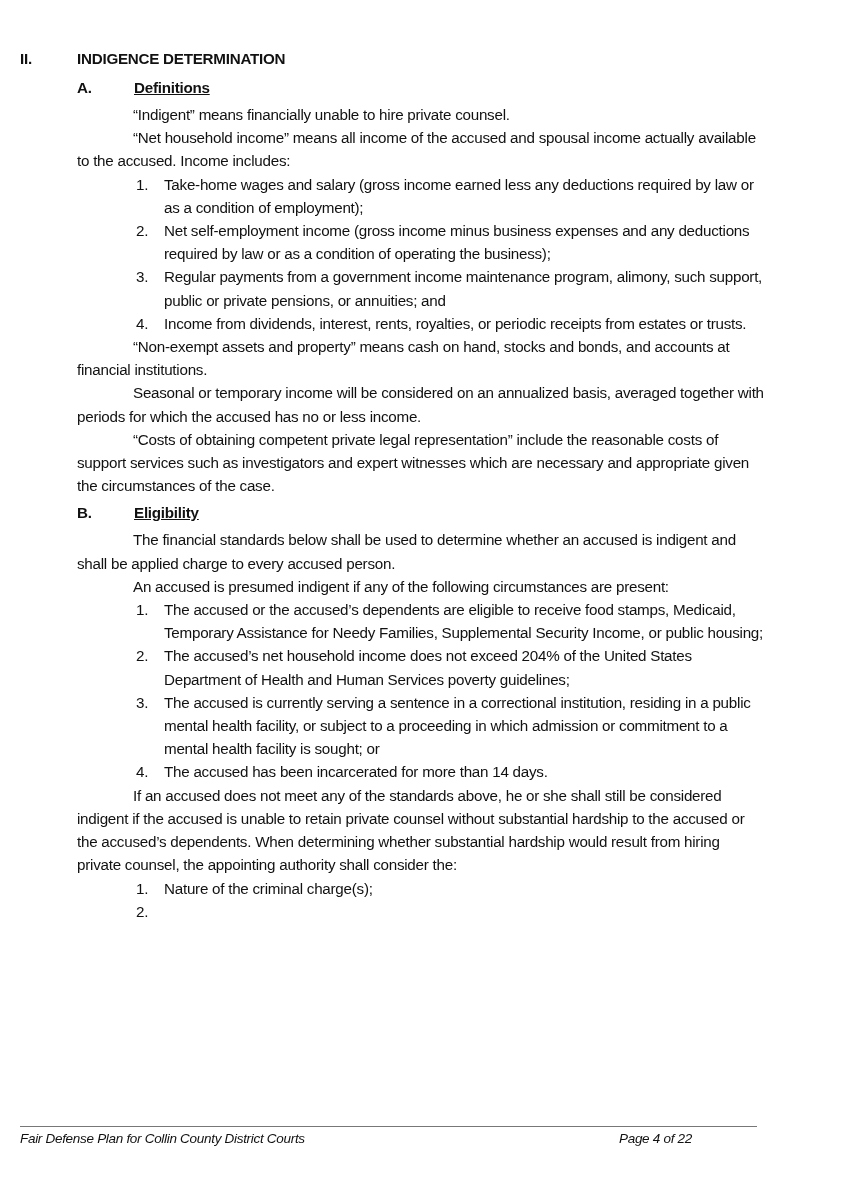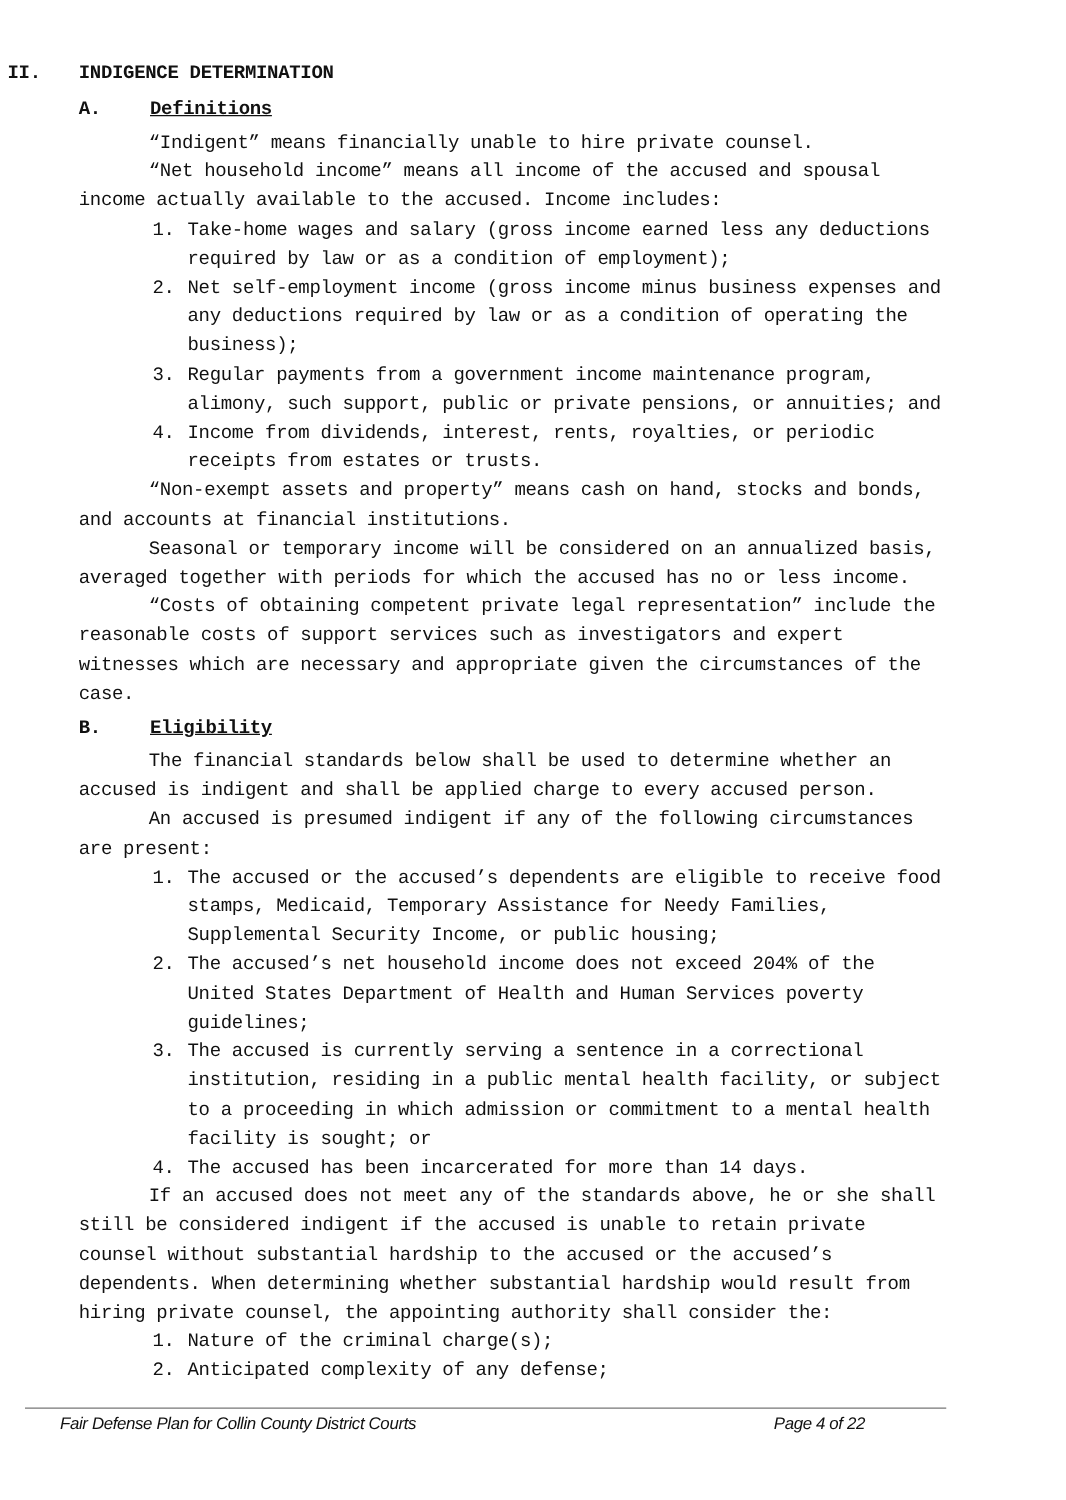--- a/index.html
+++ b/index.html
@@ -1,31 +1,31 @@
 <!DOCTYPE html>
 <html><head>
 <meta charset="utf-8">
 <style>
   html, body { margin: 0; padding: 0; background: #ffffff; }
   body { width: 853px; height: 1200px; position: relative; overflow: hidden;
     font-family: "Liberation Sans", sans-serif; color: #111; }
   .page { position: absolute; left: 0; top: 0; width: 853px; height: 1200px; }
-  .content { position: absolute; left: 63px; top: 47px; width: 690px; font-size: 15.2px; line-height: 23.2px; letter-spacing: -0.25px; font-family: Liberation Mono, monospace; }
+  .content { position: absolute; left: 77px; top: 47px; width: 690px; font-size: 15.2px; line-height: 23.2px; letter-spacing: -0.25px; }
   .h1 { position: relative; font-weight: bold; height: 23px; margin-bottom: 6px; }
   .h1 .num { position: absolute; left: -57px; top: 0; }
   .h1 .txt { position: absolute; left: 0; top: 0; }
   .h2 { position: relative; font-weight: bold; height: 23px; margin-bottom: 4px; }
   .h2 .num { position: absolute; left: 0; top: 0; }
   .h2 .txt { position: absolute; left: 57px; top: 0; text-decoration: underline; }
   .para { text-indent: 56px; margin: 0; }
   ol.items { list-style: none; margin: 0; padding: 0 0 0 87px; }
   ol.items li { position: relative; padding-left: 0; }
   ol.items li .n { position: absolute; left: -28px; top: 0; }
   .footer-rule { position: absolute; left: 20px; top: 1126px; width: 737px; height: 0; border-top: 1.5px solid #777; }
-  .footer-left { position: absolute; left: 20px; top: 1131px; font-size: 13.5px; font-style: italic; letter-spacing: -0.3px; margin-left: 28px; }
+  .footer-left { position: absolute; left: 20px; top: 1131px; font-size: 13.5px; font-style: italic; letter-spacing: -0.3px; }
   .footer-right { position: absolute; left: 619px; top: 1131px; font-size: 13.5px; font-style: italic; letter-spacing: -0.3px; }
 </style>
 </head>
 <body>
 
 <div class="page">
   <div class="content">
 
     <div class="h1">
       <span class="num">II.</span>
@@ -63,21 +63,21 @@
       <li><span class="n">1.</span><span>The accused or the accused’s dependents are eligible to receive food stamps, Medicaid, Temporary Assistance for Needy Families, Supplemental Security Income, or public housing;</span></li>
       <li><span class="n">2.</span><span>The accused’s net household income does not exceed 204% of the United States Department of Health and Human Services poverty guidelines;</span></li>
       <li><span class="n">3.</span><span>The accused is currently serving a sentence in a correctional institution, residing in a public mental health facility, or subject to a proceeding in which admission or commitment to a mental health facility is sought; or</span></li>
       <li><span class="n">4.</span><span>The accused has been incarcerated for more than 14 days.</span></li>
     </ol>
 
     <p class="para">If an accused does not meet any of the standards above, he or she shall still be considered indigent if the accused is unable to retain private counsel without substantial hardship to the accused or the accused’s dependents. When determining whether substantial hardship would result from hiring private counsel, the appointing authority shall consider the:</p>
 
     <ol class="items">
       <li><span class="n">1.</span><span>Nature of the criminal charge(s);</span></li>
-      <li><span class="n">2.</span><span>Anticipated complexity of any defense;</span></li>
+      <li><span class="n">2.</span></li>
     </ol>
 
   </div>
 
   <div class="footer-rule"></div>
   <div class="footer-left">Fair Defense Plan for Collin County District Courts</div>
   <div class="footer-right">Page 4 of 22</div>
 </div>
 
 </body></html>

